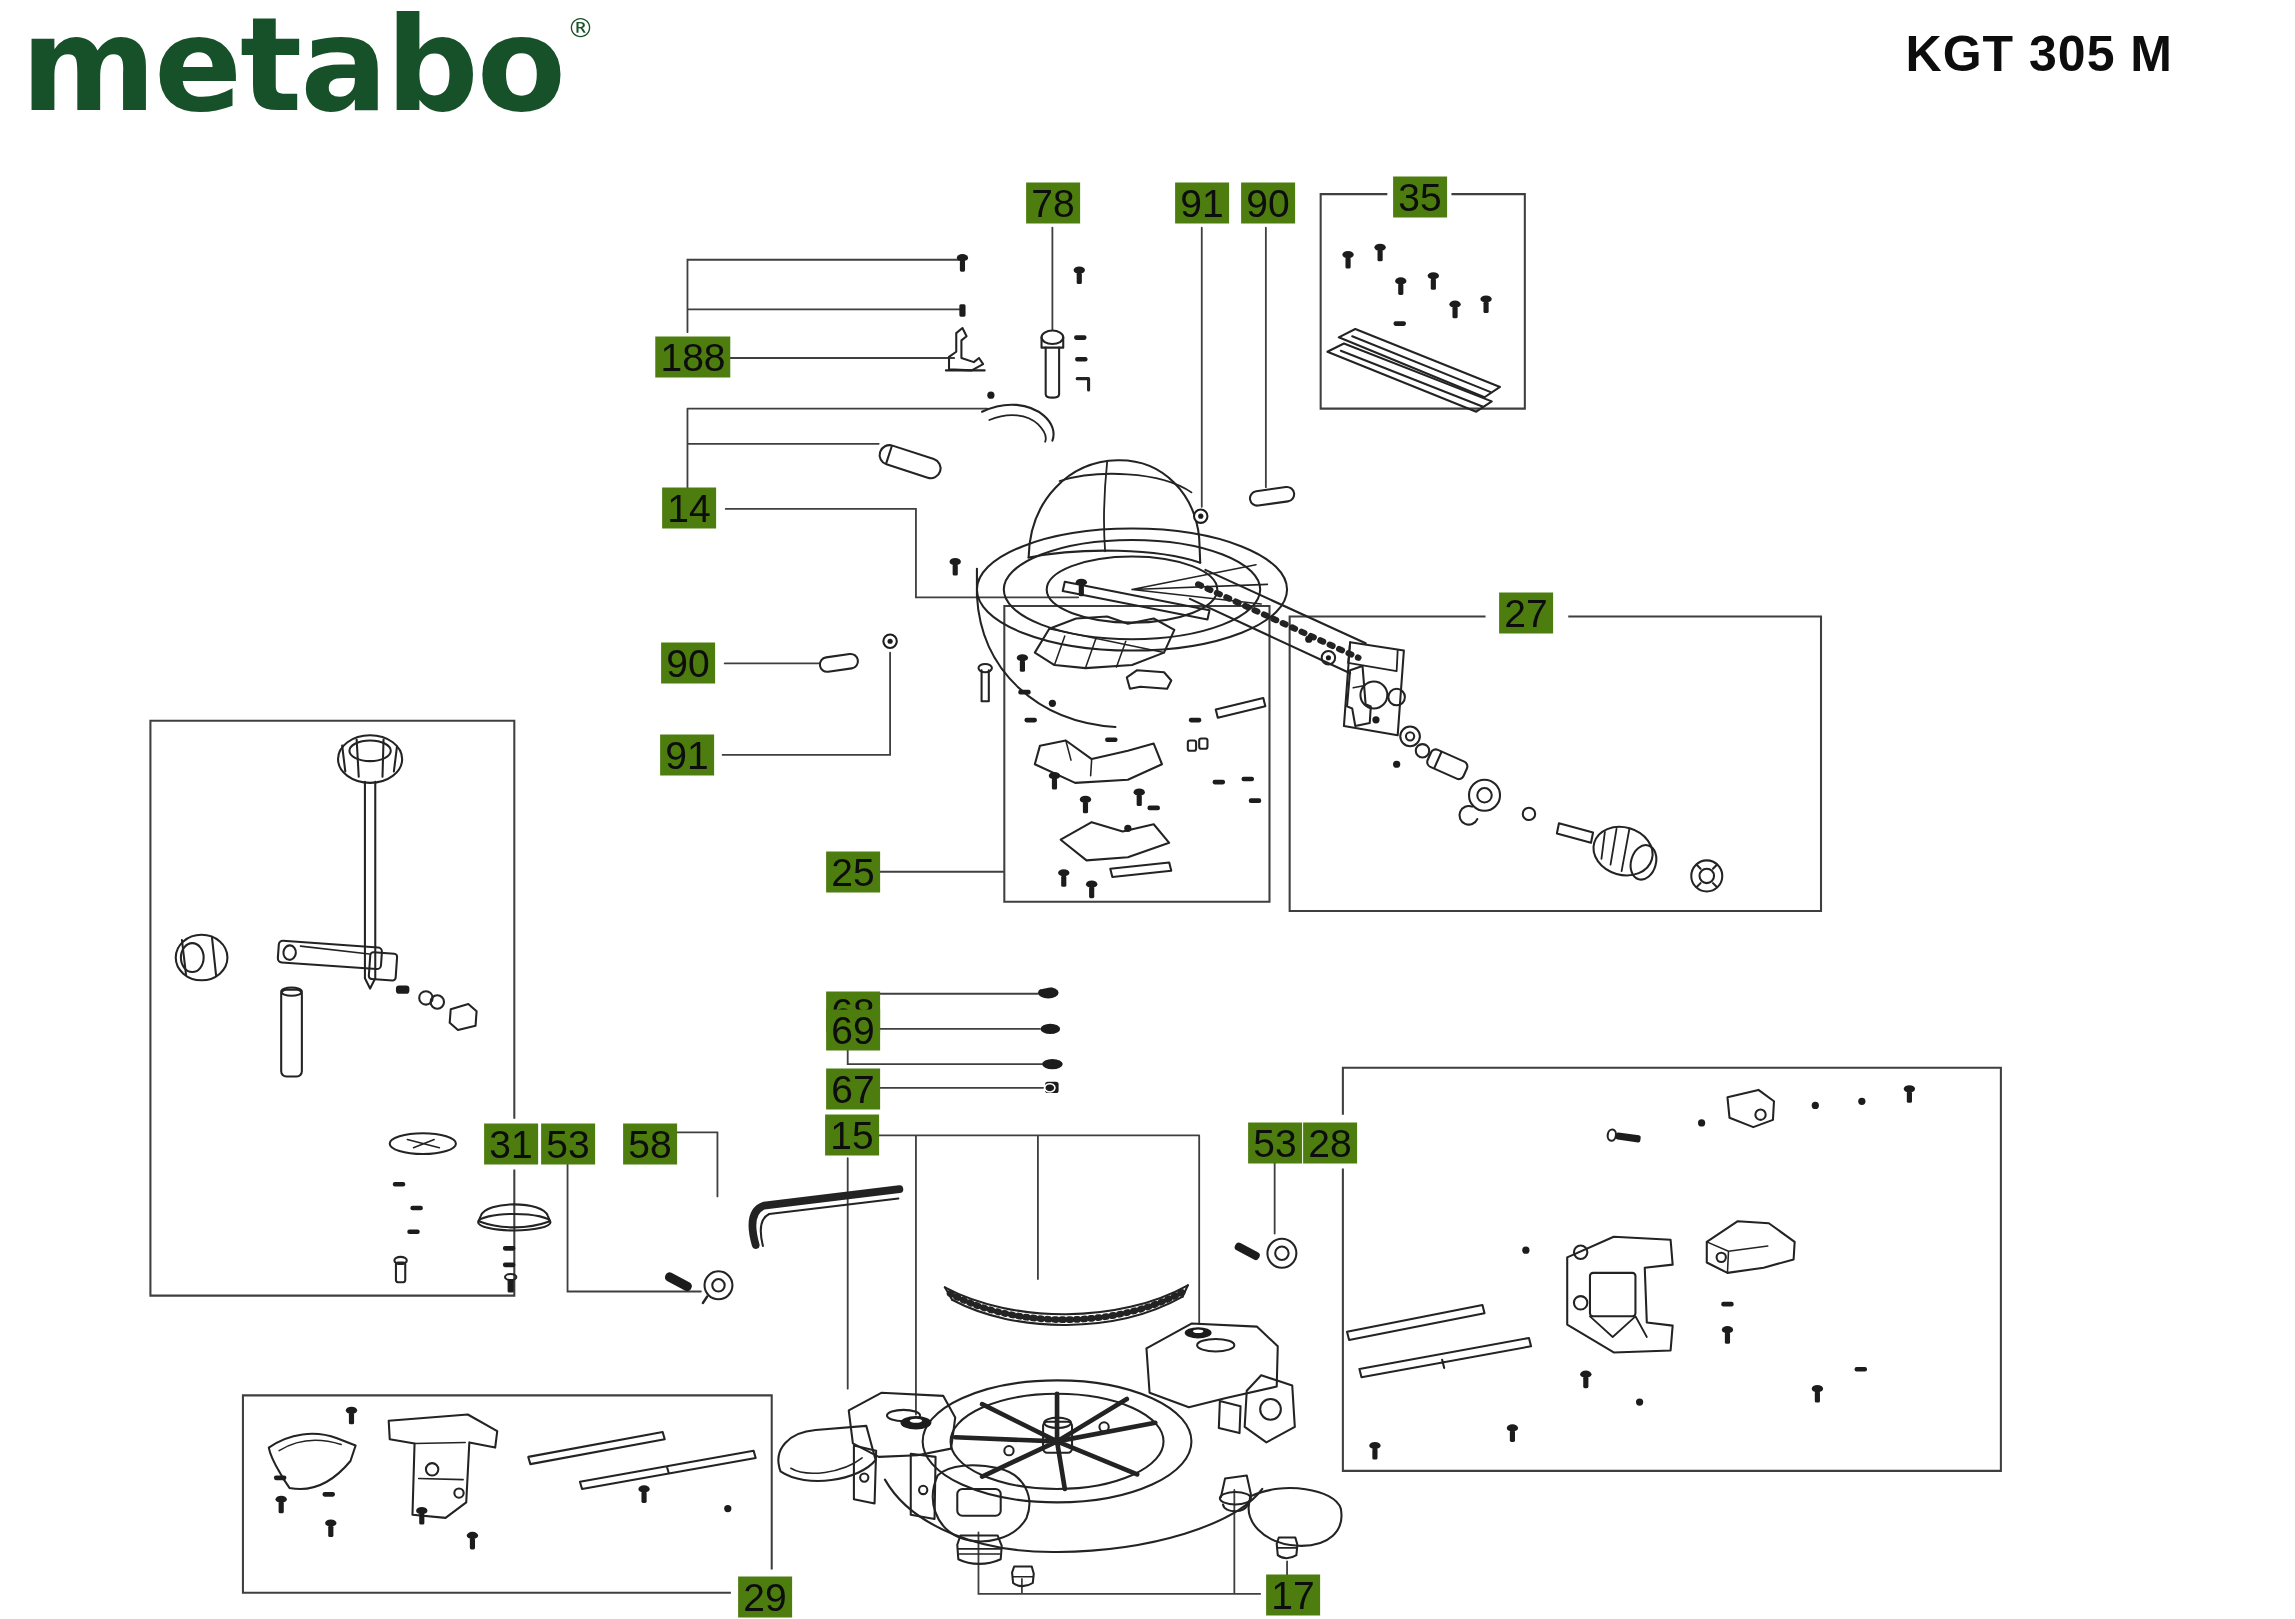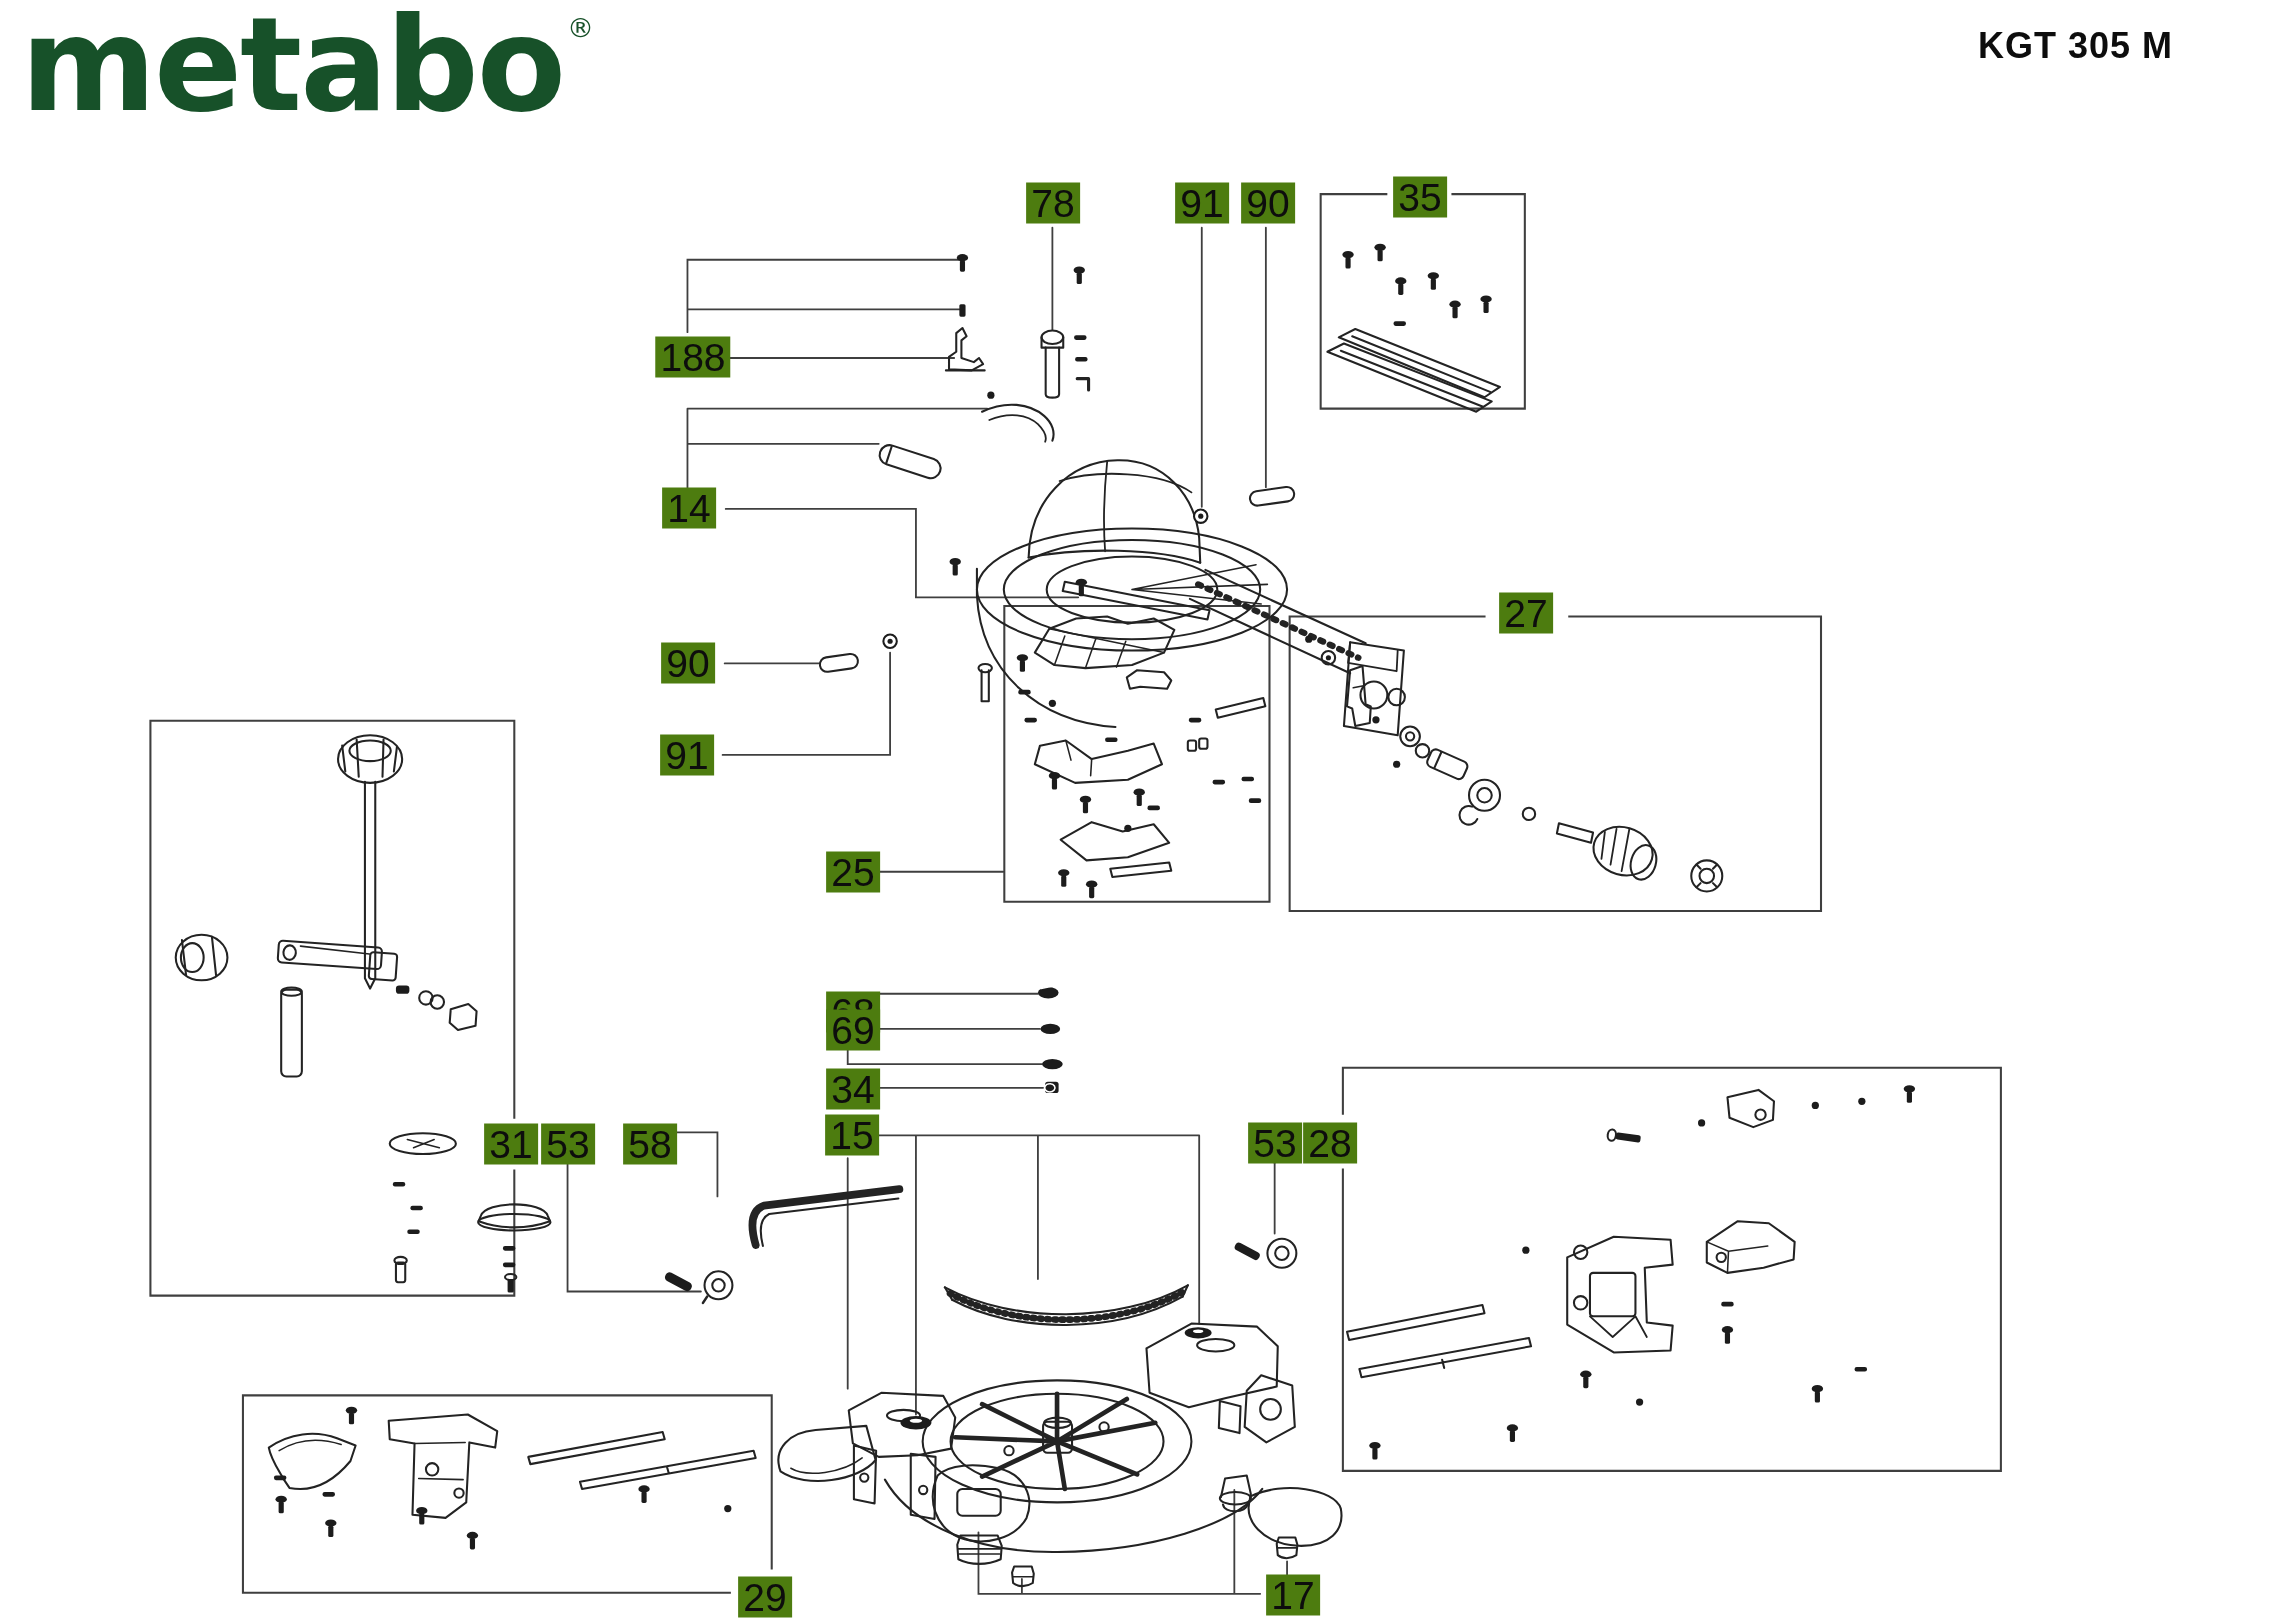--- a/index.html
+++ b/index.html
@@ -27,21 +27,21 @@
   }
   .logo .reg{
     position:absolute;
     top:19.6px;right:-30px;
     font-size:27px;
     font-weight:normal;
     letter-spacing:0;
   }
   .title{
     position:absolute;right:23px;top:25px;
-    font-size:36px;
+    font-size:50px;
     font-weight:bold;
     color:var(--ink);
     letter-spacing:1px;
     white-space:nowrap;
   }
   #diagram-svg{position:absolute;left:0;top:0;}
   .callout{
     position:absolute;
     transform:translate(-50%,-50%);
     font-size:39px;
@@ -406,21 +406,21 @@
       <div class="callout" style="left: 1268px; top: 203px;">90</div>
       <div class="callout" style="left: 1420px; top: 197px;">35</div>
       <div class="callout" style="left: 693px; top: 357px;">188</div>
       <div class="callout" style="left: 689px; top: 508px;">14</div>
       <div class="callout" style="left: 688px; top: 663px;">90</div>
       <div class="callout" style="left: 687px; top: 755px;">91</div>
       <div class="callout" style="left: 853px; top: 872px;">25</div>
       <div class="callout" style="left: 1526px; top: 613px;">27</div>
       <div class="callout" style="left: 853px; top: 1012px;">68</div>
       <div class="callout" style="left: 853px; top: 1030px;">69</div>
-      <div class="callout" style="left: 853px; top: 1089px;">34</div>
+      <div class="callout" style="left: 853px; top: 1089px;">67</div>
       <div class="callout" style="left: 852px; top: 1135px;">15</div>
       <div class="callout" style="left: 511px; top: 1144px;">31</div>
       <div class="callout" style="left: 568px; top: 1144px;">53</div>
       <div class="callout" style="left: 650px; top: 1144px;">58</div>
       <div class="callout" style="left: 1275px; top: 1143px;">53</div>
       <div class="callout" style="left: 1330px; top: 1143px;">28</div>
       <div class="callout" style="left: 765px; top: 1597px;">29</div>
       <div class="callout" style="left: 1293px; top: 1595px;">17</div>
     </div>
 

